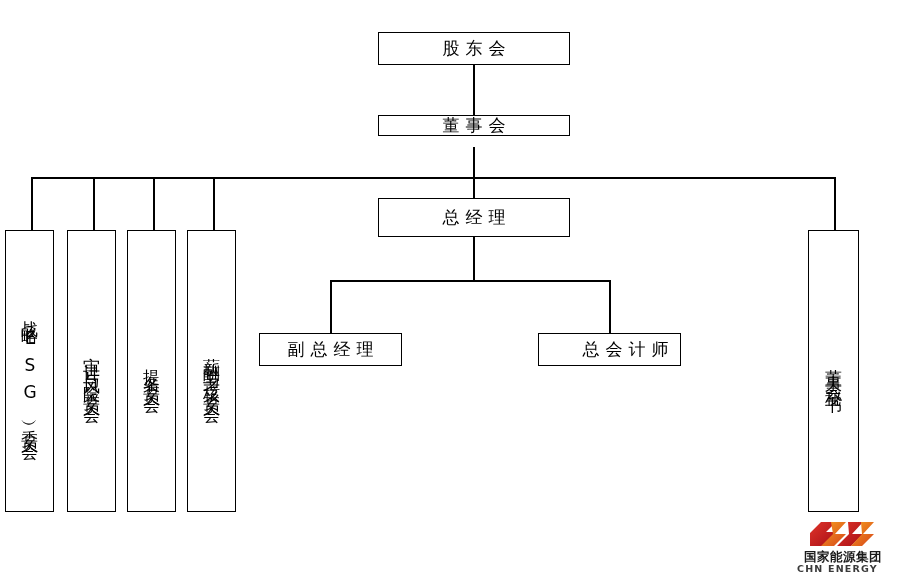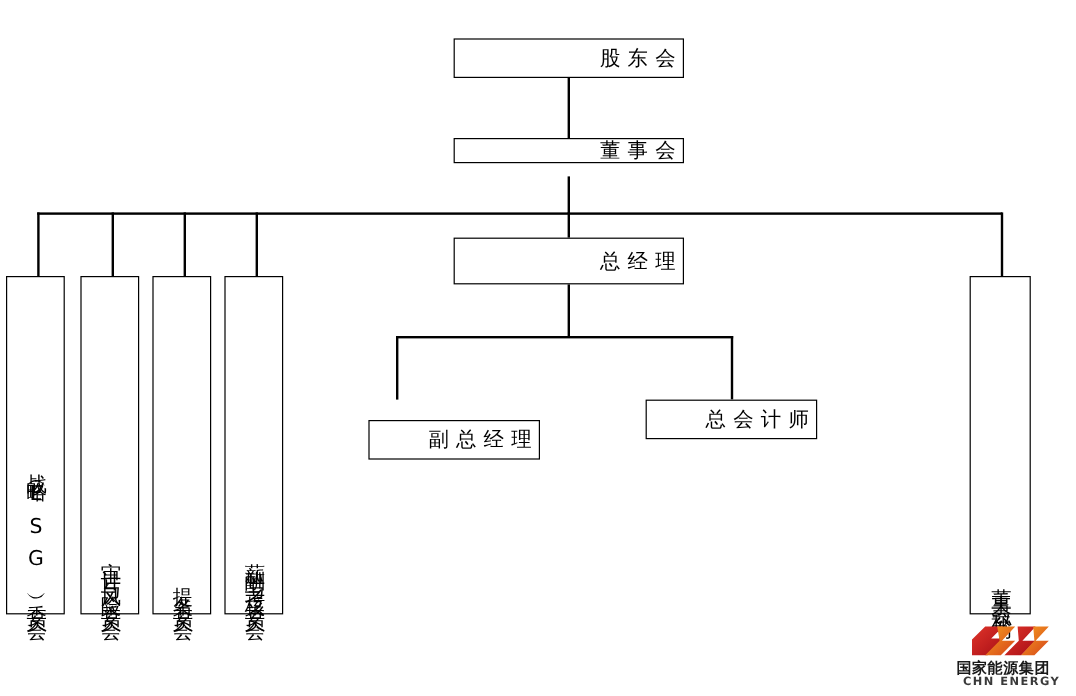--- a/index.html
+++ b/index.html
@@ -21,21 +21,21 @@
     width: 897px;
     height: 580px;
   }
   .node {
     position: absolute;
     box-sizing: border-box;
     border: 1.6px solid #000000;
     background: #ffffff;
     display: flex;
     align-items: center;
-    justify-content: flex-end;
+    justify-content: center;
     color: #000000;
   }
   .node-h {
     font-size: 17px;
     letter-spacing: 6px;
     text-indent: 6px;
     white-space: nowrap;
   }
   .node-v {
     writing-mode: vertical-rl;
@@ -66,32 +66,32 @@
     left: 12px;
     top: 0px;
     width: 66px;
     height: 28px;
   }
   #logo-cn {
     position: absolute;
     left: 0;
     top: 28px;
     width: 92px;
+    text-align: center;
     font-size: 12.5px;
     font-weight: bold;
     color: #1a1a1a;
     letter-spacing: 0.5px;
     white-space: nowrap;
   }
   #logo-en {
     position: absolute;
     left: 0;
     top: 42px;
     width: 92px;
-    text-align: center;
     font-size: 9.5px;
     font-weight: bold;
     color: #3a3a3a;
     letter-spacing: 1.2px;
     white-space: nowrap;
   }
 </style>
 </head>
 <body>
 
@@ -122,21 +122,21 @@
   </div>
 
   <div class="node node-h" style="left:378px; top:115px; width:192px; height:21px;">
     <span>董事会</span>
   </div>
 
   <div class="node node-h" style="left:378px; top:198px; width:192px; height:39px;">
     <span>总经理</span>
   </div>
 
-  <div class="node node-h" style="left:259px; top:350px; width:143px; height:33px;margin-left:48px;">
+  <div class="node node-h" style="left:259px; top:333px; width:143px; height:33px;">
     <span>副总经理</span>
   </div>
 
   <div class="node node-h" style="left:538px; top:333px; width:143px; height:33px;padding-left:32px;">
     <span>总会计师</span>
   </div>
 
   <div class="node node-v" style="left:5px; top:230px; width:49px; height:282px;">
     <span>战略（ESG）委员会</span>
   </div>

